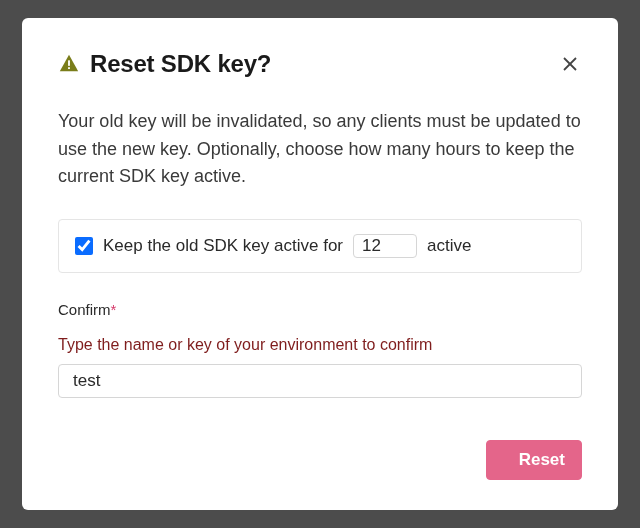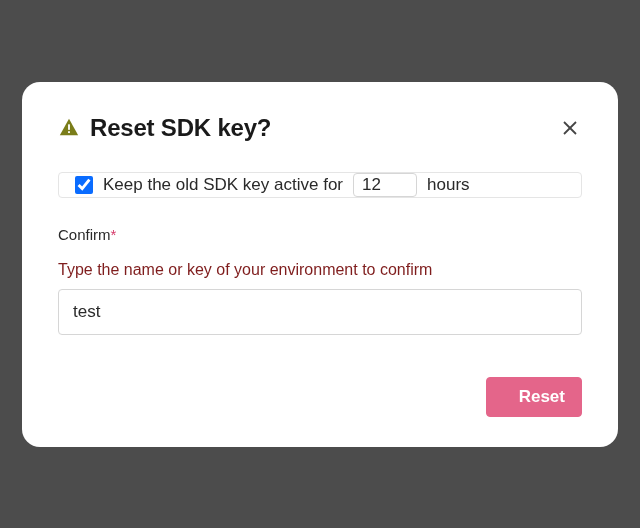--- a/index.html
+++ b/index.html
@@ -10,21 +10,21 @@
       height: 528px;
       background: #4c4c4c;
       font-family: -apple-system, BlinkMacSystemFont, "Segoe UI", Helvetica, Arial, sans-serif;
       display: flex;
       align-items: center;
       justify-content: center;
     }
     .modal {
       background: #fff;
       width: 596px;
-      border-radius: 18px;
+      border-radius: 6px;
       padding: 32px 36px 30px 36px;
     }
     .modal-header {
       display: flex;
       align-items: center;
       justify-content: space-between;
       margin-bottom: 30px;
     }
     .title-group {
       display: flex;
@@ -56,21 +56,21 @@
     }
     .description {
       font-size: 18px;
       line-height: 1.55;
       color: #3a3a3a;
       margin-bottom: 28px;
     }
     .keep-active-box {
       border: 1px solid #e5e5e5;
       border-radius: 4px;
-      padding: 0 16px;
+      padding: 14px 16px;
       display: flex;
       align-items: center;
       gap: 10px;
       font-size: 17px;
       color: #2a2a2a;
       margin-bottom: 28px;
     }
     .keep-active-box input[type="checkbox"] {
       width: 18px;
       height: 18px;
@@ -96,21 +96,21 @@
     .required {
       color: #d63a6a;
     }
     .confirm-hint {
       font-size: 16px;
       color: #7f1d1d;
       margin-bottom: 10px;
     }
     .confirm-input {
       width: 100%;
-      height: 46px;
+      height: 34px;
       border: 1px solid #d6d6d6;
       border-radius: 4px;
       font-size: 17px;
       padding: 0 14px;
       color: #2a2a2a;
       margin-bottom: 42px;
     }
     .modal-footer {
       display: flex;
       justify-content: flex-end;
@@ -157,26 +157,27 @@
     <button class="close-btn">
       <span>
         <svg viewBox="0 0 16 16" fill="none" stroke-width="1.8">
           <line x1="2" y1="2" x2="14" y2="14"></line>
           <line x1="14" y1="2" x2="2" y2="14"></line>
         </svg>
       </span>
     </button>
   </div>
 
+  <div class="description">Your old key will be invalidated, so any clients must be updated to use the new key. Optionally, choose how many hours to keep the current SDK key active.</div>
 
   <div class="keep-active-box">
     <input type="checkbox" checked="" style="">
     <span>Keep the old SDK key active for</span>
     <input class="hours-input" type="text" value="12" style="">
-    <span>hours</span>
+    <span>active</span>
   </div>
 
   <div class="confirm-label">
     <span>Confirm</span><span class="required">*</span>
   </div>
   <div class="confirm-hint">Type the name or key of your environment to confirm</div>
   <input class="confirm-input" type="text" value="test" style="">
 
   <div class="modal-footer">
     <button class="btn btn-reset">Reset</button>

